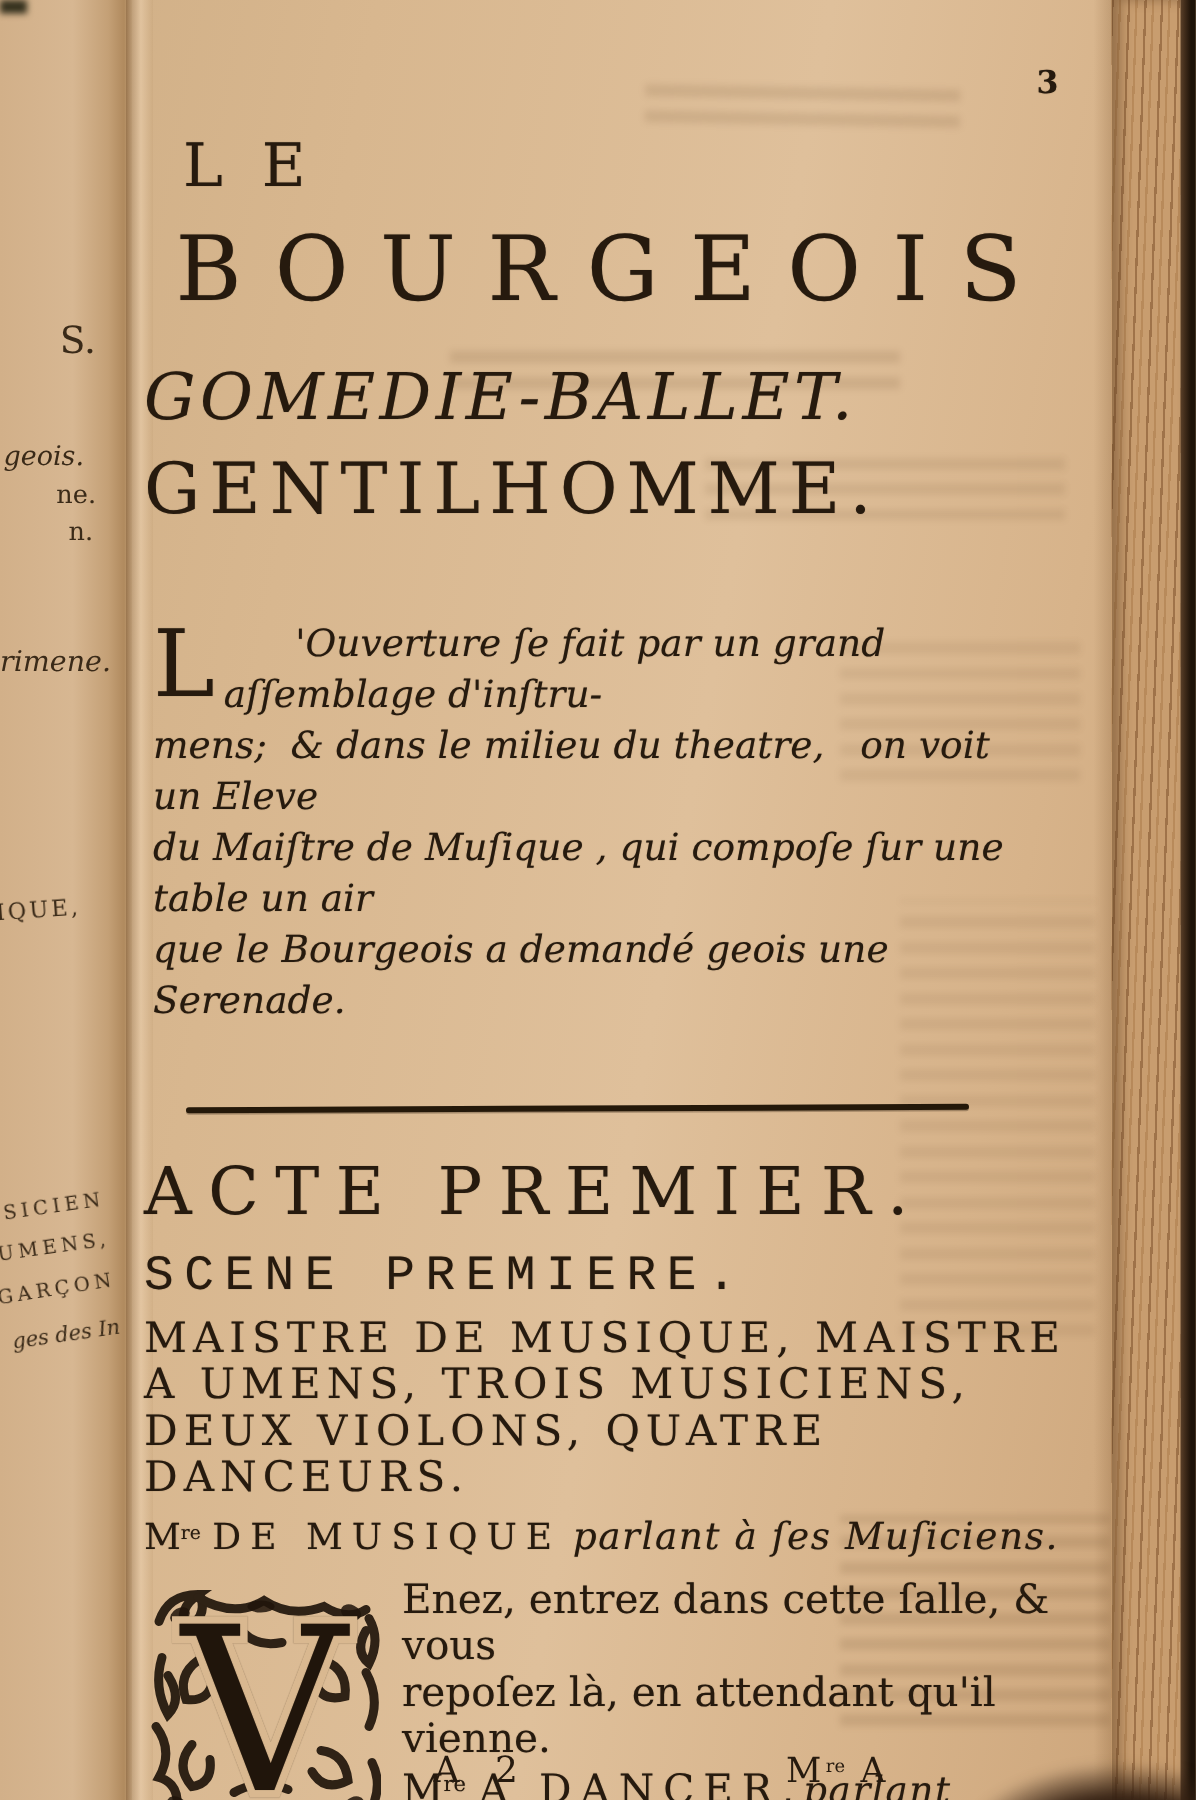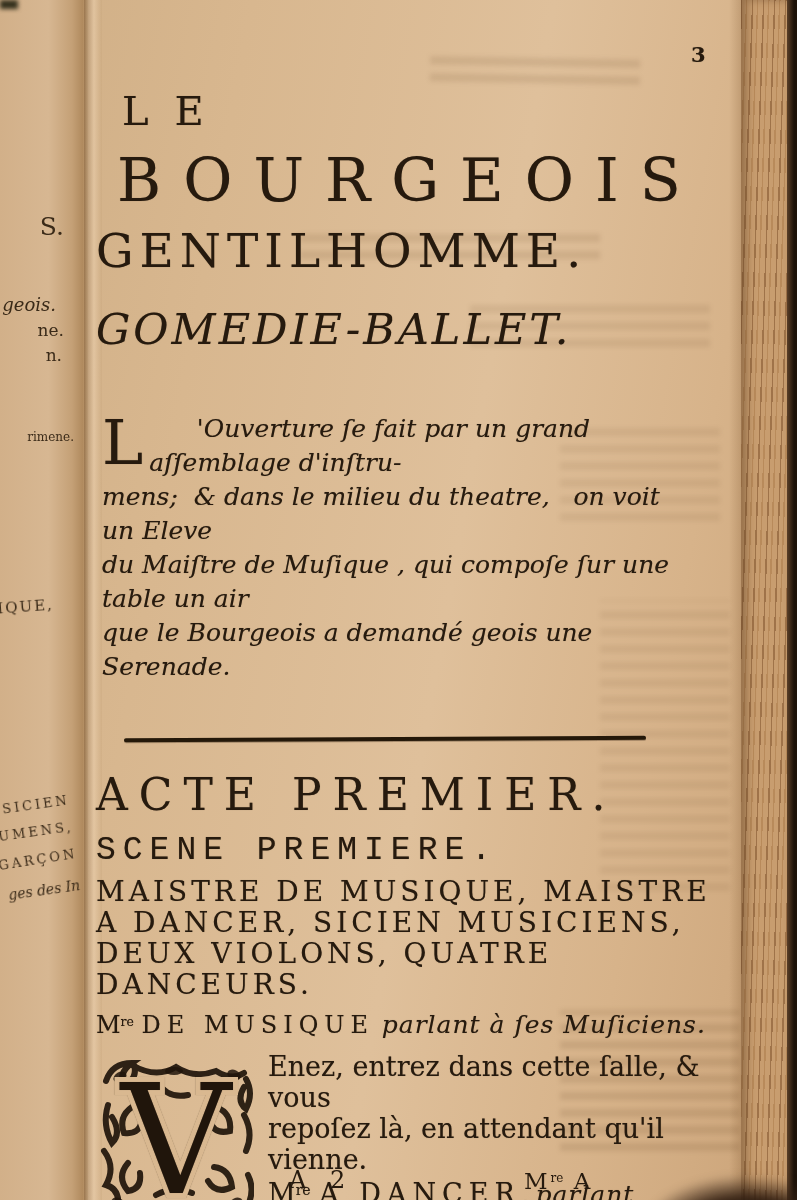--- a/index.html
+++ b/index.html
@@ -10,21 +10,21 @@
   
   .facing{position:absolute;left:0;top:0;width:88px;height:1200px;
           background:linear-gradient(90deg,#d2b089 0%,#d7b792 55%,#c4a076 82%,#b08a5e 94%,#caa87e 100%);}
   .crease{position:absolute;left:84px;top:0;width:18px;height:1200px;
           background:linear-gradient(90deg,rgba(120,85,50,.45),rgba(236,209,176,.55) 55%,rgba(190,155,112,.25));}
   .frag{position:absolute;color:#3a2a18;white-space:nowrap;filter:blur(.3px);}
   .f0{right:24px;top:212px;font-size:25px;}
   .f1{right:32px;top:294px;font-size:18px;font-style:italic;}
   .f2{right:24px;top:320px;font-size:17px;}
   .f3{right:26px;top:345px;font-size:17px;}
-  .f4{right:14px;top:430px;font-size:12px;}
+  .f4{right:14px;top:430px;font-size:19px;font-style:italic;}
   .f5{right:34px;top:598px;font-size:15px;letter-spacing:2px;transform:rotate(-4deg);}
   .f6{right:18px;top:797px;font-size:13px;letter-spacing:3px;transform:rotate(-8deg);}
   .f7{right:14px;top:824px;font-size:13px;letter-spacing:3px;transform:rotate(-8deg);}
   .f8{right:10px;top:852px;font-size:13px;letter-spacing:3px;transform:rotate(-9deg);}
   .f9{right:8px;top:882px;font-size:14px;font-style:italic;transform:rotate(-8deg);}
   
   .fore-edge{position:absolute;right:10px;top:0;width:46px;height:1200px;background:#c89d6f;
      background-image:repeating-linear-gradient(92deg,rgba(125,80,42,.55) 0 1.5px,rgba(0,0,0,0) 1.5px 5px,rgba(160,110,60,.4) 5px 6.5px,rgba(0,0,0,0) 6.5px 11px);
      box-shadow:inset 6px 0 8px rgba(90,60,30,.45);}
   .cover-edge{position:absolute;right:0;top:0;width:10px;height:1200px;
@@ -96,38 +96,38 @@
   <div class="smudge m3"></div>
   <div class="smudge m4"></div>
   <div class="smudge m5"></div>
   <div class="smudge m6"></div>
 
   <div class="page">
     <div class="pageno">3</div>
 
     <div class="c t1">LE</div>
     <div class="c t2">BOURGEOIS</div>
+    <div class="c sub">GOMEDIE-BALLET.</div>
     <div class="c t3">GENTILHOMME.</div>
-    <div class="c sub">GOMEDIE-BALLET.</div>
 
     <div class="arg">
       <span class="dropcap">L</span><span>'Ouverture ſe fait par un grand aſſemblage d'inſtru-</span>
 <span>mens;  &amp; dans le milieu du theatre,   on voit un Eleve</span>
 <span>du Maiſtre de Muſique , qui compoſe ſur une table un air</span>
 <span>que le Bourgeois a demandé geois une Serenade.</span>
     </div>
 
     <div class="rule"></div>
 
     <div class="c act">ACTE PREMIER.</div>
     <div class="c scn">SCENE PREMIERE.</div>
 
     <div class="c cast">
       <div>MAISTRE DE MUSIQUE, MAISTRE</div>
-      <div>A DANCER, SICIEN MUSICIENS,</div>
+      <div>A UMENS, TROIS MUSICIENS,</div>
       <div>DEUX VIOLONS, QUATRE</div>
       <div>DANCEURS.</div>
     </div>
 
     <div class="c dir1">
       <span>M</span><sup class="mr">re</sup>
       <span class="caps">DE MUSIQUE</span>
       <span class="dir-it">parlant à ſes Muſiciens.</span>
     </div>
 

